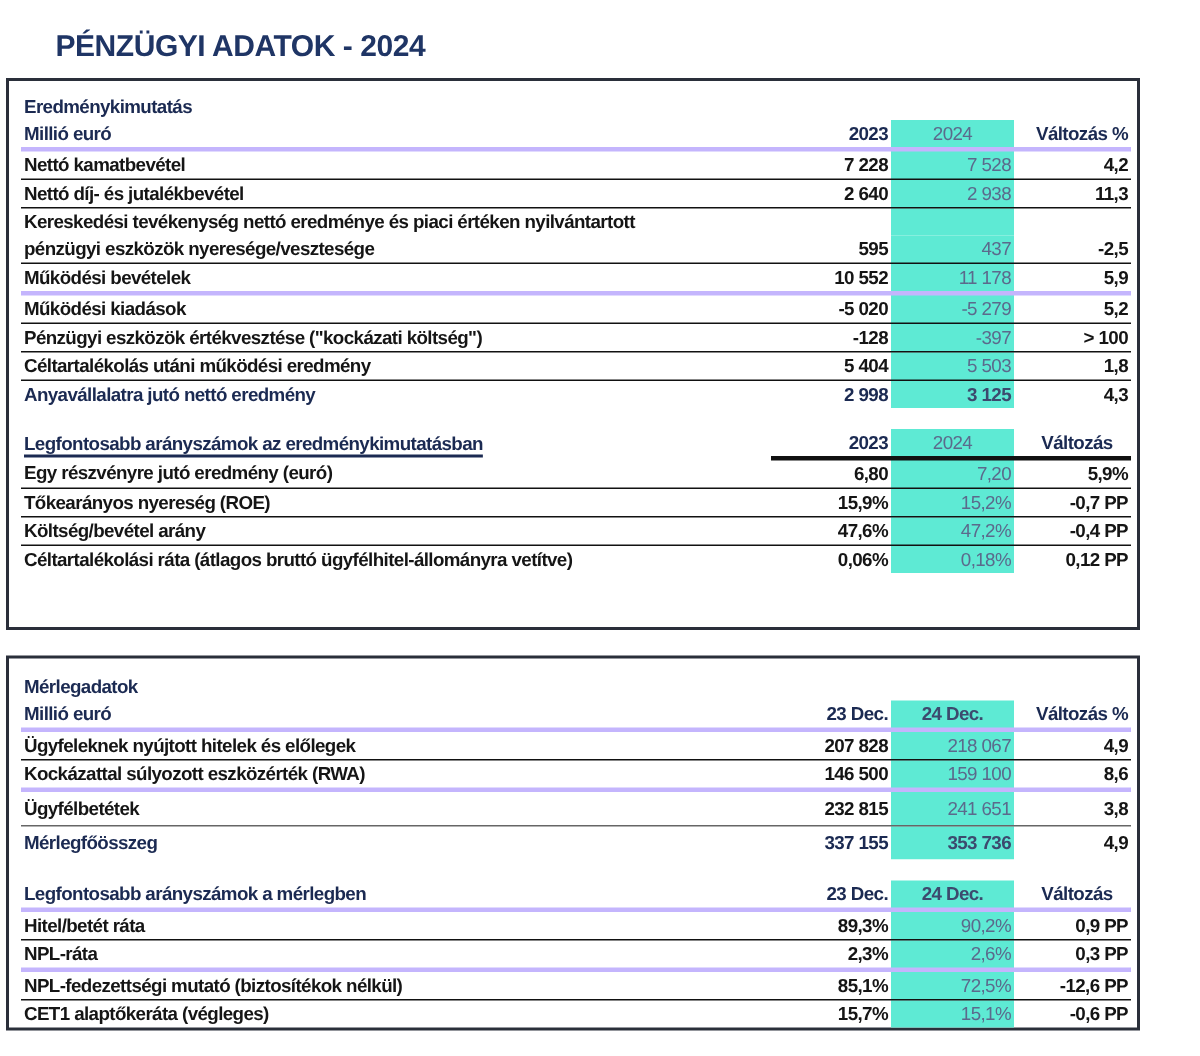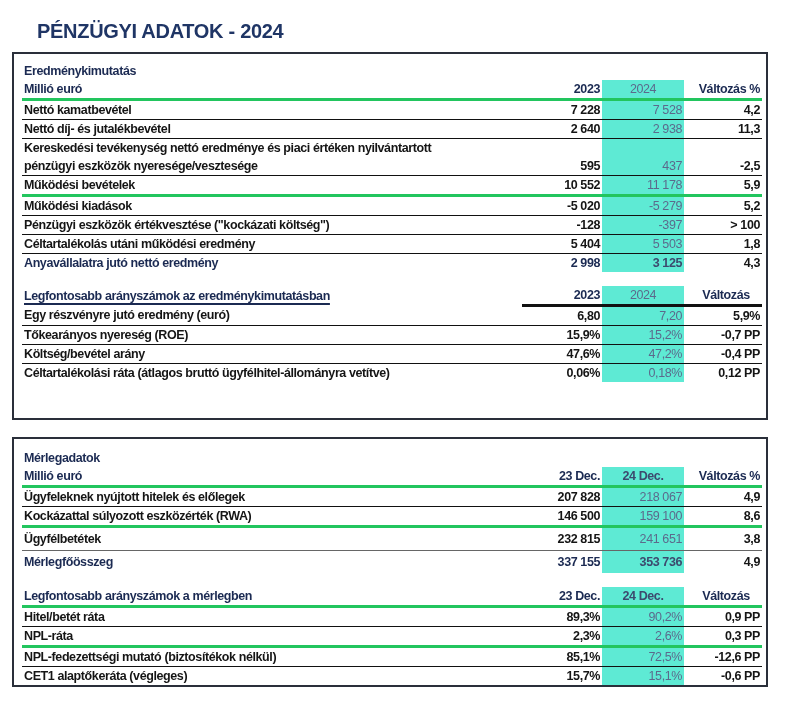--- a/index.html
+++ b/index.html
@@ -1,32 +1,32 @@
 <!DOCTYPE html>
 <html><head>
 <meta charset="utf-8">
 <style>
   html, body { margin: 0; padding: 0; background: #ffffff; }
   body { width: 800px; height: 704px; position: relative; overflow: hidden;
          font-family: "Liberation Sans", sans-serif; color: #0f1a33; }
   .title { position: absolute; left: 37px; top: 20px; font-size: 20px; font-weight: bold;
            color: #1f3565; letter-spacing: -0.3px; }
-  .box { position: absolute; left: 12px; width: 756px; border: 2px solid #2a2f3a; box-sizing: border-box; }
+  .box { position: absolute; left: 4px; width: 756px; border: 2px solid #2a2f3a; box-sizing: border-box; }
   .box1 { top: 52px; height: 368px; }
   .box2 { top: 437px; height: 250px; }
   table { border-collapse: collapse; position: absolute; left: 8px; width: 740px; table-layout: fixed; }
   td { padding: 0 2px; height: 18px; font-size: 12.5px; font-weight: bold; white-space: nowrap;
        letter-spacing: -0.4px; line-height: 16px; color: #151515; }
   td.lbl { color: #151515; }
   td.sec { color: #1b2a52; font-weight: 900; }
   td.num { text-align: right; }
   td.y24 { background: #5eead4; color: #5b6a8c; font-weight: normal; text-align: center; }
   td.y24.r { text-align: right; padding-right: 2px; }
   td.chg { text-align: right; padding-left: 8px; }
-  tr.hdr td { border-bottom: 3px solid #22c55e; }
+  tr.hdr td { border-bottom: 3px solid #c4b5fd; }
   tr.row td { border-bottom: 1.5px solid #111; }
   tr.thin td { border-bottom: 1px solid #666; }
   tr.noline td { border-bottom: none; }
   tr.bold-total td.lbl { color: #1b2a52; font-weight: 900; }
   tr.spacer td { height: 14px; border: none; }
   tr.spacer td.y24 { background: #ffffff; }
   tr.tall td { height: 22px; }
   col.c1 { width: 500px; }
   col.c2 { width: 80px; }
   col.c3 { width: 82px; }

